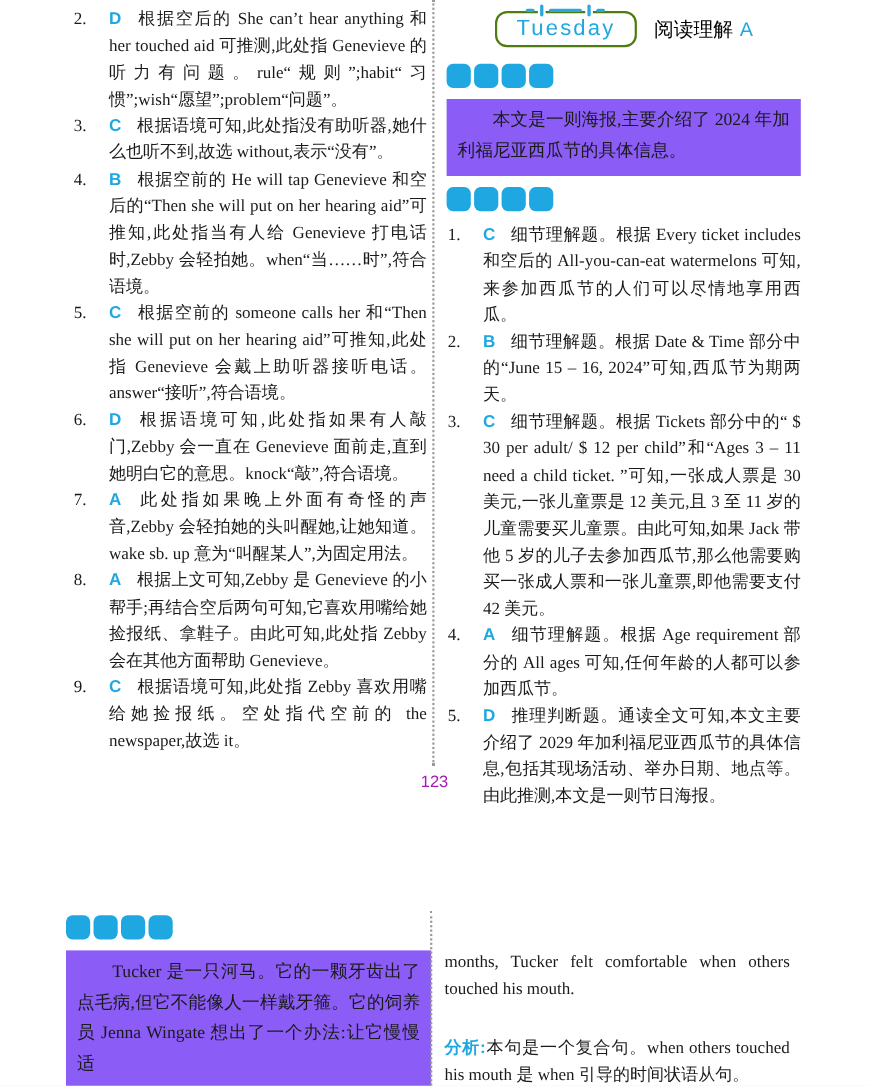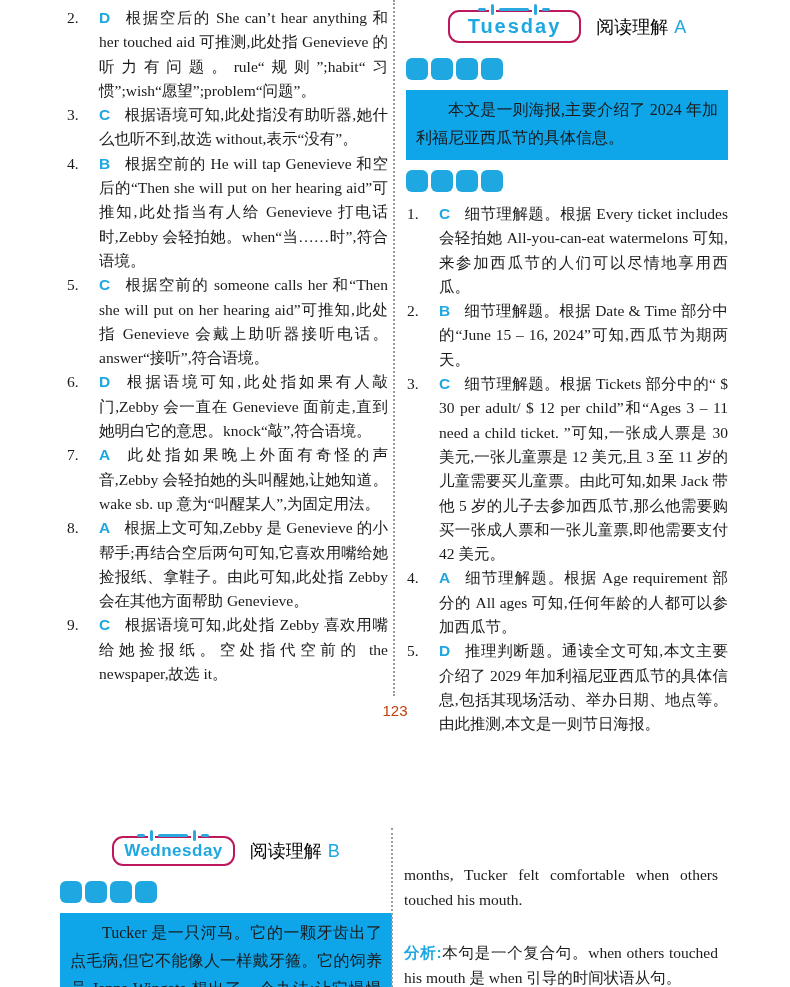--- a/index.html
+++ b/index.html
@@ -30,23 +30,23 @@
   .ans-letter {
     font-family:"Liberation Sans", sans-serif; font-weight:bold;
     color:#1ea7e0; margin-right:14px;
   }
 
   
   .header-row { display:flex; align-items:center; justify-content:center;
                 gap:15px; margin:4px 0 15px; }
   .day-badge {
     position:relative; display:inline-block;
-    border:2px solid #be185d; border-radius:11px;
+    border:2px solid #4d7c0f; border-radius:11px;
     color:#1ea7e0; background:#fff;
-    font-family:"Liberation Sans", sans-serif; font-weight:bold;
+    font-family:"Liberation Sans", sans-serif; font-weight:normal;
   }
   .day-badge.tue { font-size:20px; letter-spacing:2px; padding:3px 18px; }
   .day-badge.wed { font-size:17px; letter-spacing:.5px; padding:3px 10px; }
   .deco {
     position:absolute; top:-8px; left:50%; transform:translateX(-50%);
     display:flex; align-items:center; gap:5px;
   }
   .deco i { display:block; background:#2aa8e0; border-radius:2px; }
   .deco .d-s { width:8px;  height:3px; }
   .deco .d-l { width:30px; height:3px; }
@@ -62,31 +62,31 @@
   .char-badges { display:flex; gap:3px; margin:0 0 10px; }
   .char-badge {
     width:22px; height:22px; background:#1ea7e0; color:#fff;
     border-radius:6px; text-align:center;
     font-family:"Liberation Sans", sans-serif; font-weight:bold;
     font-size:15px; line-height:22px;
   }
 
   
   .summary-box {
-    background:#0ea5e9; padding:6px 10px 8px;
+    background:#8b5cf6; padding:6px 10px 8px;
     font-size:16px; line-height:28px; text-align:justify;
   }
   .summary-box p { text-indent:2em; }
   .p1-right .summary-box { margin-bottom:10px; min-height:62px; }
   .p2-left  .summary-box { min-height:120px; }
 
   .page-number {
     position:absolute; top:702px; left:0; width:100%;
     text-align:center; font-family:"Liberation Sans", sans-serif;
-    font-size:15px; color:#c2410c;
+    font-size:15px; color:#a21caf;
   }
 
   
   .p2-right p { font-size:15.5px; line-height:25px; text-align:justify;margin-top:28px; }
   .cn-label {
     font-family:"Liberation Sans", sans-serif; font-weight:bold;
     color:#1ea7e0;
   }
 </style>
 </head>
@@ -154,21 +154,21 @@
 
       <div class="char-badges">
           <span class="char-badge"></span>
           <span class="char-badge"></span>
           <span class="char-badge"></span>
           <span class="char-badge"></span>
         </div>
 
       <div class="ans">
           <div class="ans-item">
-          <span class="ans-num">1.</span><span class="ans-letter">C</span><span class="ans-text">细节理解题。根据 Every ticket includes 会轻拍她 All-you-can-eat watermelons 可知,来参加西瓜节的人们可以尽情地享用西瓜。</span>
+          <span class="ans-num">1.</span><span class="ans-letter">C</span><span class="ans-text">细节理解题。根据 Every ticket includes 和空后的 All-you-can-eat watermelons 可知,来参加西瓜节的人们可以尽情地享用西瓜。</span>
         </div>
           <div class="ans-item">
           <span class="ans-num">2.</span><span class="ans-letter">B</span><span class="ans-text">细节理解题。根据 Date &amp; Time 部分中的“June 15 – 16, 2024”可知,西瓜节为期两天。</span>
         </div>
           <div class="ans-item">
           <span class="ans-num">3.</span><span class="ans-letter">C</span><span class="ans-text">细节理解题。根据 Tickets 部分中的“ $ 30 per adult/ $ 12 per child”和“Ages 3 – 11 need a child ticket. ”可知,一张成人票是 30 美元,一张儿童票是 12 美元,且 3 至 11 岁的儿童需要买儿童票。由此可知,如果 Jack 带他 5 岁的儿子去参加西瓜节,那么他需要购买一张成人票和一张儿童票,即他需要支付 42 美元。</span>
         </div>
           <div class="ans-item">
           <span class="ans-num">4.</span><span class="ans-letter">A</span><span class="ans-text">细节理解题。根据 Age requirement 部分的 All ages 可知,任何年龄的人都可以参加西瓜节。</span>
         </div>
@@ -178,33 +178,20 @@
         </div>
 
     </div>
 
     <div class="page-number">123</div>
   </section>
 
   <section class="page page2">
 
     <div class="col p2-left">
-      <div class="header-row">
-        <span class="day-badge wed">
-          <span class="deco">
-              <i class="d-s"></i>
-              <i class="tk"></i>
-              <i class="d-l"></i>
-              <i class="tk"></i>
-              <i class="d-s"></i>
-            </span>
-          <span>Wednesday</span>
-        </span>
-        <span class="section-title"><span>阅读理解</span><span class="letter">B</span></span>
-      </div>
 
       <div class="char-badges">
           <span class="char-badge"></span>
           <span class="char-badge"></span>
           <span class="char-badge"></span>
           <span class="char-badge"></span>
         </div>
 
       <div class="summary-box">
         <p>Tucker 是一只河马。它的一颗牙齿出了点毛病,但它不能像人一样戴牙箍。它的饲养员 Jenna Wingate 想出了一个办法:让它慢慢适</p>

